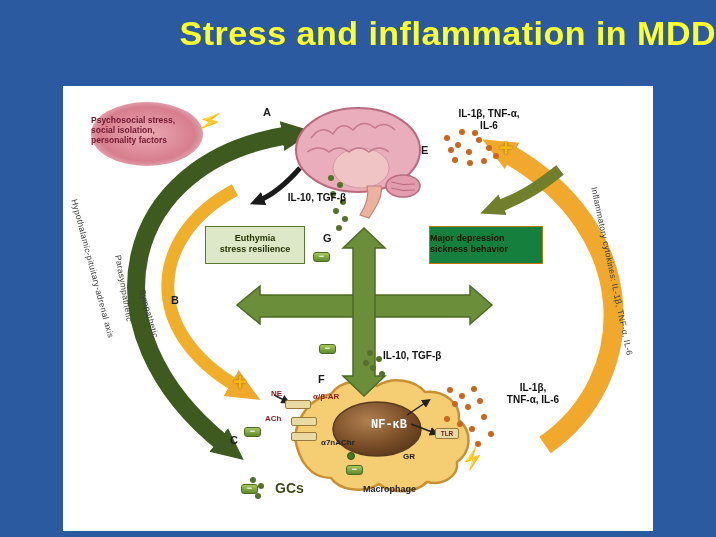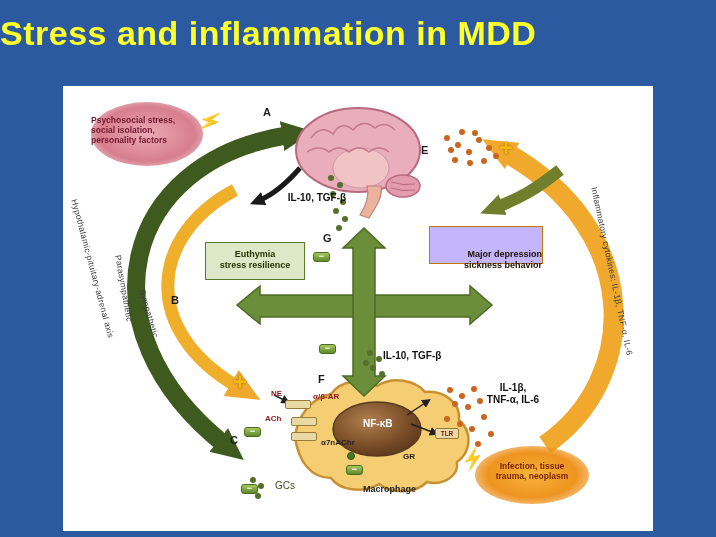--- a/index.html
+++ b/index.html
@@ -1,50 +1,50 @@
 <!DOCTYPE html>
 <html><head>
 <meta charset="utf-8">
 <style>
   * { margin:0; padding:0; box-sizing:border-box; }
   body { font-family:"Liberation Sans", sans-serif; }
   .slide { position:relative; width:716px; height:537px; background:#2B5AA0; overflow:hidden; }
-  .title { position:absolute; left:0; right:0; top:14px; text-align:left;
+  .title { position:absolute; left:0; right:0; top:14px; text-align:right;
            font-size:34px; font-weight:bold; color:#FFFF2E; letter-spacing:0.5px; }
   .panel { position:absolute; left:63px; top:86px; width:590px; height:445px; background:#ffffff; }
   .panel > div, .panel > span { position:absolute; }
   svg.canvas { position:absolute; left:0; top:0; z-index:1; }
   .pre { white-space:pre-line; }
   .blob-pink { z-index:2; width:112px; height:64px; border-radius:50%;
      background: radial-gradient(ellipse at center, #ECA9B4 0%, #D77E8E 60%, rgba(215,126,142,0.12) 100%);
      color:#701830; font-weight:bold; font-size:8.5px; line-height:1.2; text-align:left; padding-top:13px; }
   .blob-orange { z-index:2; width:114px; height:58px; border-radius:50%;
      background: radial-gradient(ellipse at center, #F7B33B 0%, #EE9420 55%, rgba(238,148,32,0.1) 100%);
      color:#7A2408; font-weight:bold; font-size:8.5px; line-height:1.2; text-align:center; padding-top:15px; }
   .box-green { z-index:3; width:100px; height:38px; background:#DDE8C8; border:1.5px solid #5A7A2E;
      color:#223300; font-weight:bold; font-size:9px; line-height:1.25; text-align:center; padding-top:6px; }
-  .box-orange { z-index:3; width:114px; height:38px; background:#c4b5fd; border:1px solid #C07800;
-     color:#1A1200; font-weight:bold; font-size:9px; line-height:1.25; text-align:right; padding-top:22px; }
+  .box-orange { z-index:3; width:114px; height:38px; background:#15803d; border:1px solid #C07800;
+     color:#1A1200; font-weight:bold; font-size:9px; line-height:1.25; text-align:left; padding-top:6px; }
   .immuno { z-index:4; width:150px; text-align:center; color:#ffffff; font-weight:bold; font-size:12.5px; }
   .letter { z-index:4; font-size:11px; font-weight:bold; color:#1A1A1A; }
   .cyto { z-index:3; font-size:10px; font-weight:bold; color:#111; text-align:center; line-height:1.2; }
   .plus { z-index:4; font-size:24px; font-weight:bold; color:#F6B70E; text-shadow:0 0 2px #8A6000; line-height:1; }
   .minus { z-index:4; width:17px; height:10px; background:linear-gradient(#A8C860,#5E8A28);
      border:1px solid #4A6A1E; border-radius:3px; color:#fff; font-size:9px; line-height:7px;
      text-align:center; font-weight:bold; }
   .rot { z-index:2; font-size:8.5px; color:#3A3A3A; white-space:nowrap; transform-origin:0 0; letter-spacing:0.3px; }
   .bolt { z-index:3; font-size:19px; color:#D6301A; line-height:1; }
   .tag { z-index:3; width:26px; height:9px; background:#E9D9A2; border:1px solid #9A7A3A; border-radius:2px;
      font-size:6.5px; color:#7A1A1A; font-weight:bold; text-align:center; line-height:8px; }
   .rcpt { z-index:4; font-size:8px; font-weight:bold; color:#8A1A1A; }
   .rcpt-dark { z-index:4; font-size:8px; font-weight:bold; color:#222; }
   .gr-dot { z-index:4; width:8px; height:8px; border-radius:50%; background:#4A7A20; border:1px solid #2F5212; }
-  .nfkb { z-index:4; width:44px; text-align:left; color:#fff; font-weight:bold; font-size:10px; }
+  .nfkb { z-index:4; width:44px; text-align:right; color:#fff; font-weight:bold; font-size:12px;font-family:Liberation Mono, monospace; }
   .cell-label { z-index:4; font-size:9px; font-weight:bold; color:#222; }
-  .gcs { z-index:4; font-size:10px; font-weight:normal; color:#3C4A16; }
+  .gcs { z-index:4; font-size:14px; font-weight:bold; color:#3C4A16; }
   .citation { z-index:5; font-size:13px; color:#000; }
 </style>
 </head>
 <body>
 
 <div class="slide">
   <div class="title">Stress and inflammation in MDD</div>
 
   <div class="panel">
 
@@ -161,39 +161,39 @@
       <g stroke="#222" stroke-width="1.5" fill="none">
         <path d="M 348,338 L 369,346" marker-end="url(#ah-thin)"></path>
         <path d="M 344,329 L 362,317" marker-end="url(#ah-thin)"></path>
         <path d="M 211,309 L 221,314" marker-end="url(#ah-thin)"></path>
       </g>
     </svg>
 
     <div class="blob-pink pre" style="left:28px; top:16px;">Psychosocial stress,
 social isolation,
 personality factors</div>
-    <div class="blob-orange pre" style="left:412px; top:360px;">Infection, tissue
-trauma, neoplasm</div>
 
     <span class="bolt" style="left:136px; top:26px; transform:rotate(20deg);">⚡</span>
     <span class="bolt" style="left:398px; top:364px; transform:rotate(-15deg);">⚡</span>
 
     <span class="letter" style="left:200px; top:20px;">A</span>
     <span class="letter" style="left:108px; top:208px;">B</span>
     <span class="letter" style="left:167px; top:348px;">C</span>
     <span class="letter" style="left:358px; top:58px;">E</span>
     <span class="letter" style="left:255px; top:287px;">F</span>
     <span class="letter" style="left:260px; top:146px;">G</span>
 
+    <div class="cyto pre" style="left:378px; top:22px; width:96px;">IL-1β, TNF-α,
+IL-6</div>
     <div class="cyto" style="left:208px; top:106px; width:92px;">IL-10, TGF-β</div>
     <div class="cyto" style="left:320px; top:264px; width:95px; text-align:left;">IL-10, TGF-β</div>
-    <div class="cyto pre" style="left:404px; top:296px; width:92px;">IL-1β,
+    <div class="cyto pre" style="left:424px; top:296px; width:92px;">IL-1β,
 TNF-α, IL-6</div>
 
-    <div class="box-green pre" style="left:142px; top:156px;">Euthymia
+    <div class="box-green pre" style="left:142px; top:140px;">Euthymia
 stress resilience</div>
     <div class="box-orange pre" style="left:366px; top:140px;">Major depression
 sickness behavior</div>
 
     <span class="plus" style="left:436px; top:50px;">+</span>
     <span class="plus" style="left:170px; top:284px;">+</span>
     <div class="minus" style="left:250px; top:166px;">−</div>
     <div class="minus" style="left:256px; top:258px;">−</div>
     <div class="minus" style="left:181px; top:341px;">−</div>
     <div class="minus" style="left:178px; top:398px;">−</div>

